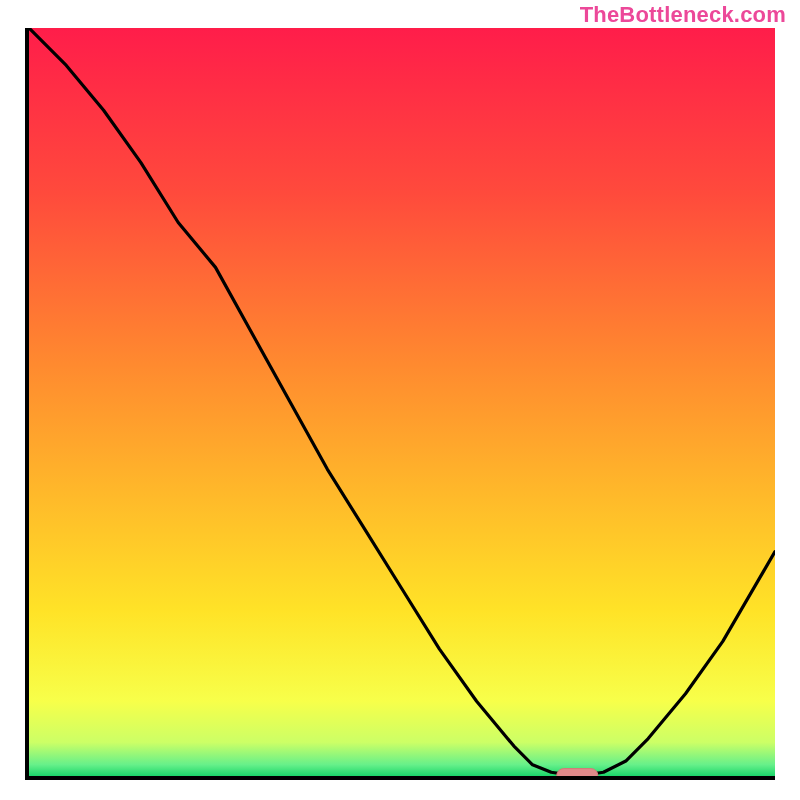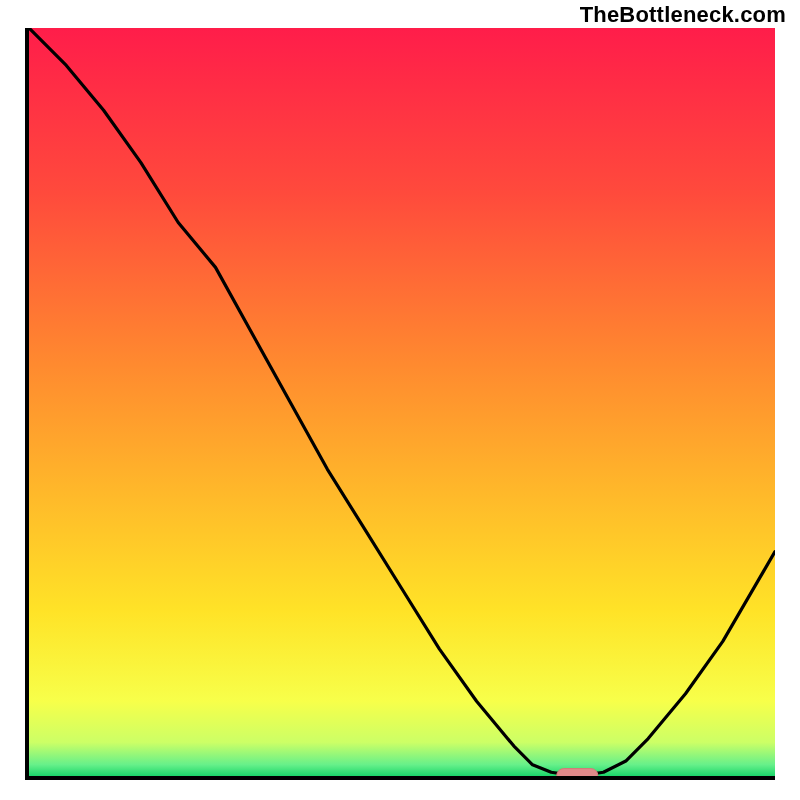--- a/index.html
+++ b/index.html
@@ -15,21 +15,21 @@
     position: relative;
     width: 800px;
     height: 800px;
   }
   .watermark {
     position: absolute;
     top: 2px;
     right: 14px;
     font-size: 22px;
     font-weight: 600;
-    color: #000000;
+    color: #ec4899;
     letter-spacing: 0.2px;
   }
   .plot-frame {
     position: absolute;
     left: 25px;
     top: 28px;
     width: 750px;
     height: 752px;
     box-sizing: border-box;
     border-left: 4px solid #000;

